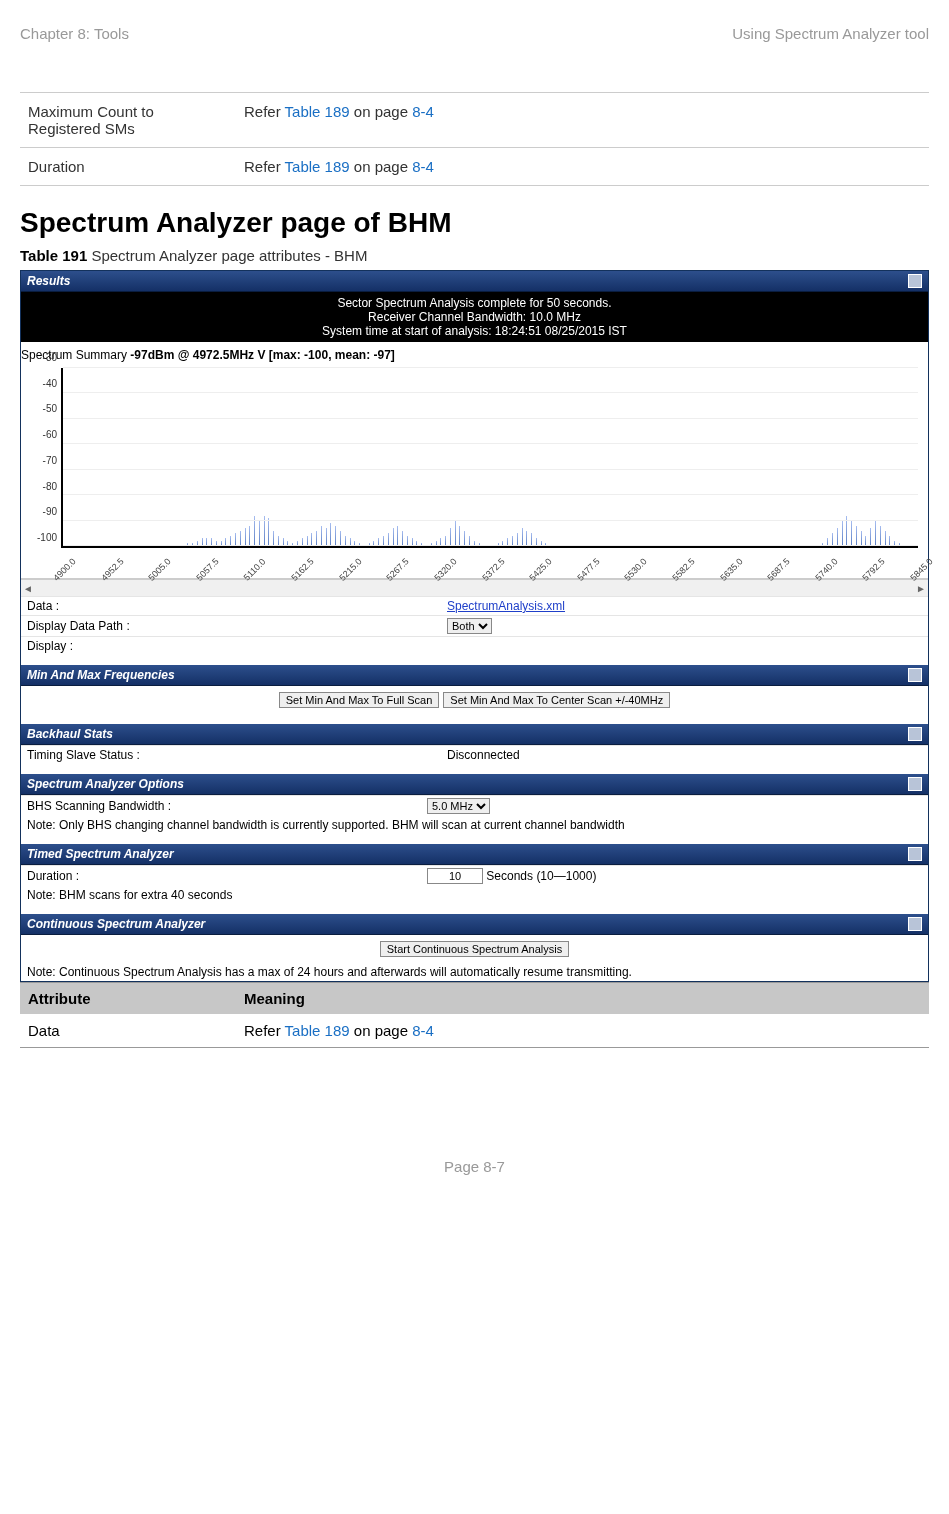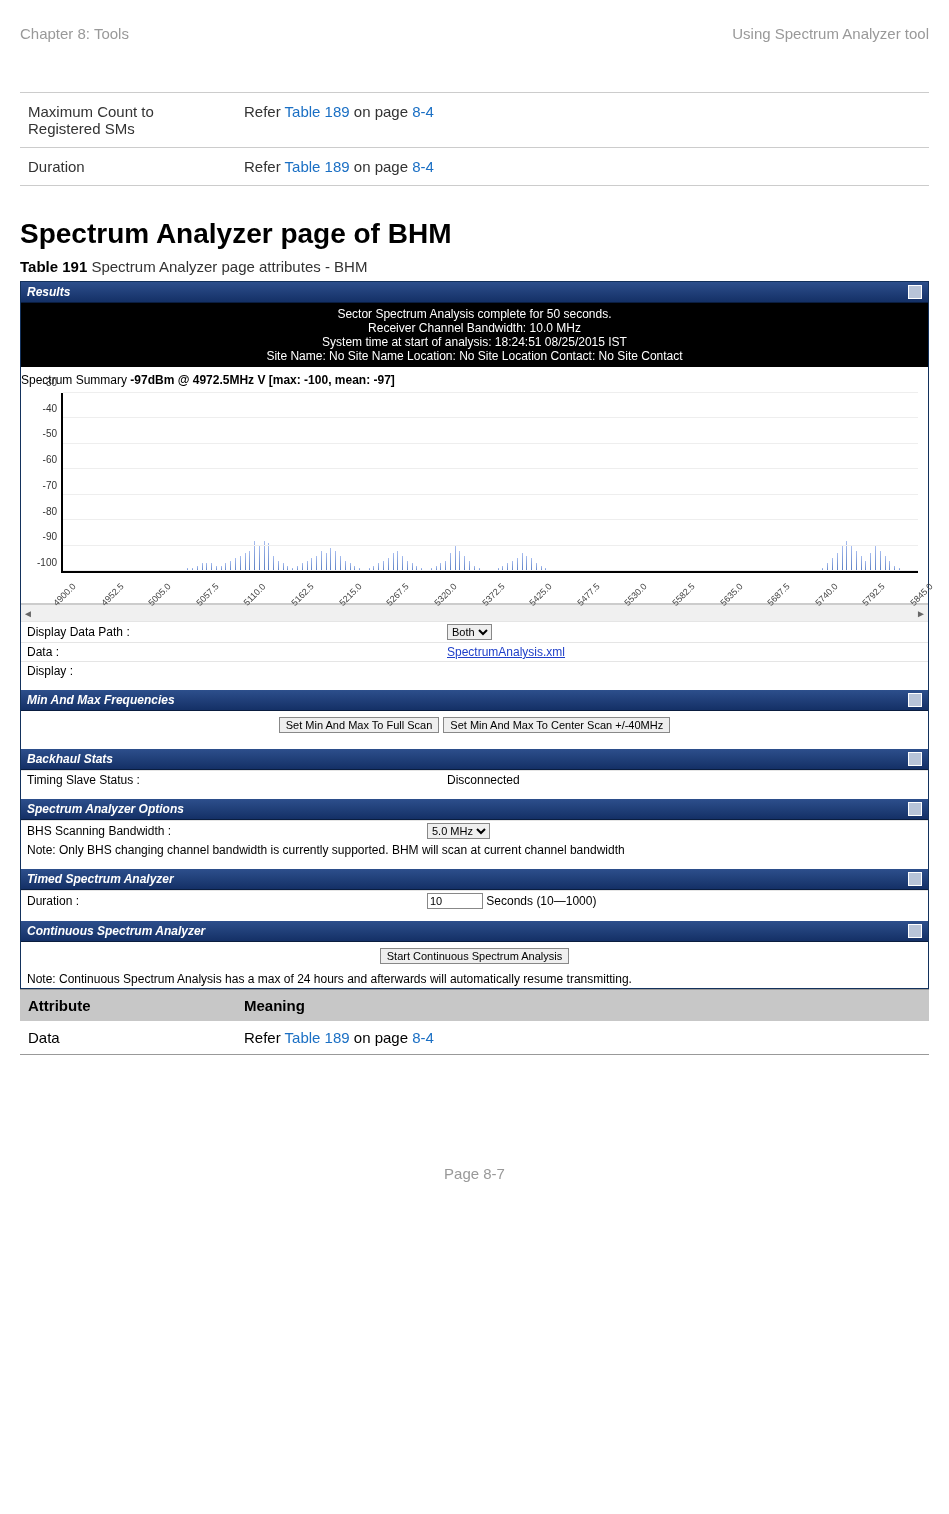--- a/index.html
+++ b/index.html
@@ -1,18 +1,18 @@
 <!DOCTYPE html>
 <html><head>
 <meta charset="utf-8">
 <style>
 body{margin:0;background:#fff;font-family:Arial,Helvetica,sans-serif;color:#000;width:949px}
 .page-header{display:flex;justify-content:space-between;padding:25px 20px 50px;color:#999;font-size:15px}
 .content{padding:0 20px}
-.top-table{width:100%;border-collapse:collapse;margin-bottom:32px}
+.top-table{width:100%;border-collapse:collapse;margin-bottom:21px}
 .top-table td{padding:10px 8px;font-size:15px;color:#333;vertical-align:top}
 .top-table tr{border-top:1px solid #ccc;border-bottom:1px solid #ccc}
 .top-table td:first-child{width:200px}
 .link{color:#1a6fc4}
 h1{font-size:28px;font-weight:bold;margin:18px 0 8px;color:#000}
 .para{font-size:15px;margin:6px 0 14px;color:#333}
 .caption{font-size:15px;margin:8px 0 6px;color:#333}
 .caption strong{color:#000}
 .screenshot{border:1px solid #13315c;background:#fff;font-size:12px}
 .panel-hdr{background:linear-gradient(#2d4f8c,#143066);color:#fff;font-weight:bold;font-style:italic;padding:3px 6px;display:flex;justify-content:space-between;align-items:center;border-bottom:1px solid #0a1d3f}
@@ -76,21 +76,20 @@
 <div class="screenshot">
 
   <div class="panel-hdr">
     <span>Results</span>
         <span class="col-tog"></span>
   </div>
   <div class="status-block">
     <div>Sector Spectrum Analysis complete for 50 seconds.</div>
     <div>Receiver Channel Bandwidth: 10.0 MHz</div>
     <div>System time at start of analysis: 18:24:51 08/25/2015 IST</div>
-    <div>Site Name: No Site Name  Location: No Site Location  Contact: No Site Contact</div>
   </div>
   <div class="summary-line"><span>Spectrum Summary </span><strong>-97dBm @ 4972.5MHz V [max: -100, mean: -97]</strong></div>
 
   <div class="chart">
     <div class="yaxis" id="yaxis">
           <div class="ytick" style="bottom: 100%;">-30</div>
           <div class="ytick" style="bottom: 85.7143%;">-40</div>
           <div class="ytick" style="bottom: 71.4286%;">-50</div>
           <div class="ytick" style="bottom: 57.1429%;">-60</div>
           <div class="ytick" style="bottom: 42.8571%;">-70</div>
@@ -311,28 +310,28 @@
           <div class="xtick" style="left: 94.4444%;">5792.5</div>
           <div class="xtick" style="left: 100%;">5845.0</div>
         </div>
   </div>
   <div class="hscroll">
         <span class="sar">◄</span>
         <span class="sar">►</span>
       </div>
 
   <div class="kvrow">
+    <span class="k">Data :</span>
+    <span class="v"><span class="lnk">SpectrumAnalysis.xml</span></span>
+  </div>
+  <div class="kvrow">
     <span class="k">Display Data Path :</span>
     <span class="v"><select class="sel"><option>Both</option></select></span>
   </div>
   <div class="kvrow">
-    <span class="k">Data :</span>
-    <span class="v"><span class="lnk">SpectrumAnalysis.xml</span></span>
-  </div>
-  <div class="kvrow">
     <span class="k">Display :</span>
   </div>
 
   <div class="gap"></div>
   <div class="panel-hdr">
         <span>Min And Max Frequencies</span>
         <span class="col-tog"></span>
       </div>
   <div class="center-row">
     <button class="btn">Set Min And Max To Full Scan</button><button class="btn">Set Min And Max To Center Scan +/-40MHz</button>
@@ -359,22 +358,23 @@
   </div>
   <div class="note">Note: Only BHS changing channel bandwidth is currently supported. BHM will scan at current channel bandwidth</div>
 
   <div class="gap"></div>
   <div class="panel-hdr">
         <span>Timed Spectrum Analyzer</span>
         <span class="col-tog"></span>
       </div>
   <div class="kvrow">
     <span class="k" style="width:400px">Duration :</span>
-    <span class="v"><input class="txtin" style="width: 50px;" value="10"> <span>Seconds (10—1000)</span></span>
-  </div>
+    <span class="v"><input class="txtin" style="width: 50px; text-align: center;" value="10"> <span>Seconds (10—1000)</span></span>
+  </div>
+  <div class="note">Note: BHM scans for extra 40 seconds</div>
 
   <div class="gap"></div>
   <div class="panel-hdr">
         <span>Continuous Spectrum Analyzer</span>
         <span class="col-tog"></span>
       </div>
   <div class="center-row"><button class="btn">Start Continuous Spectrum Analysis</button></div>
   <div class="note">Note: Continuous Spectrum Analysis has a max of 24 hours and afterwards will automatically resume transmitting.</div>
 
 </div>

